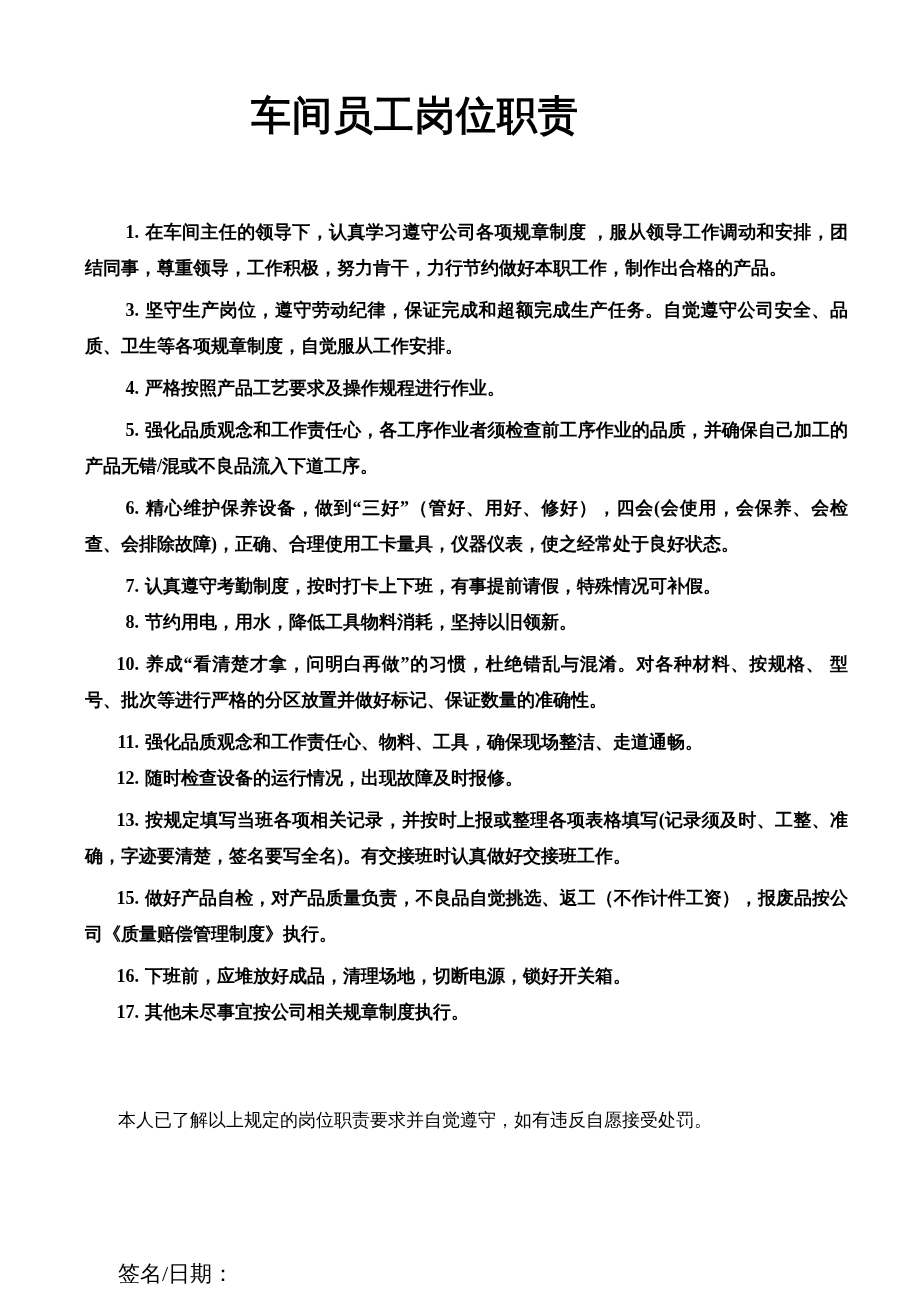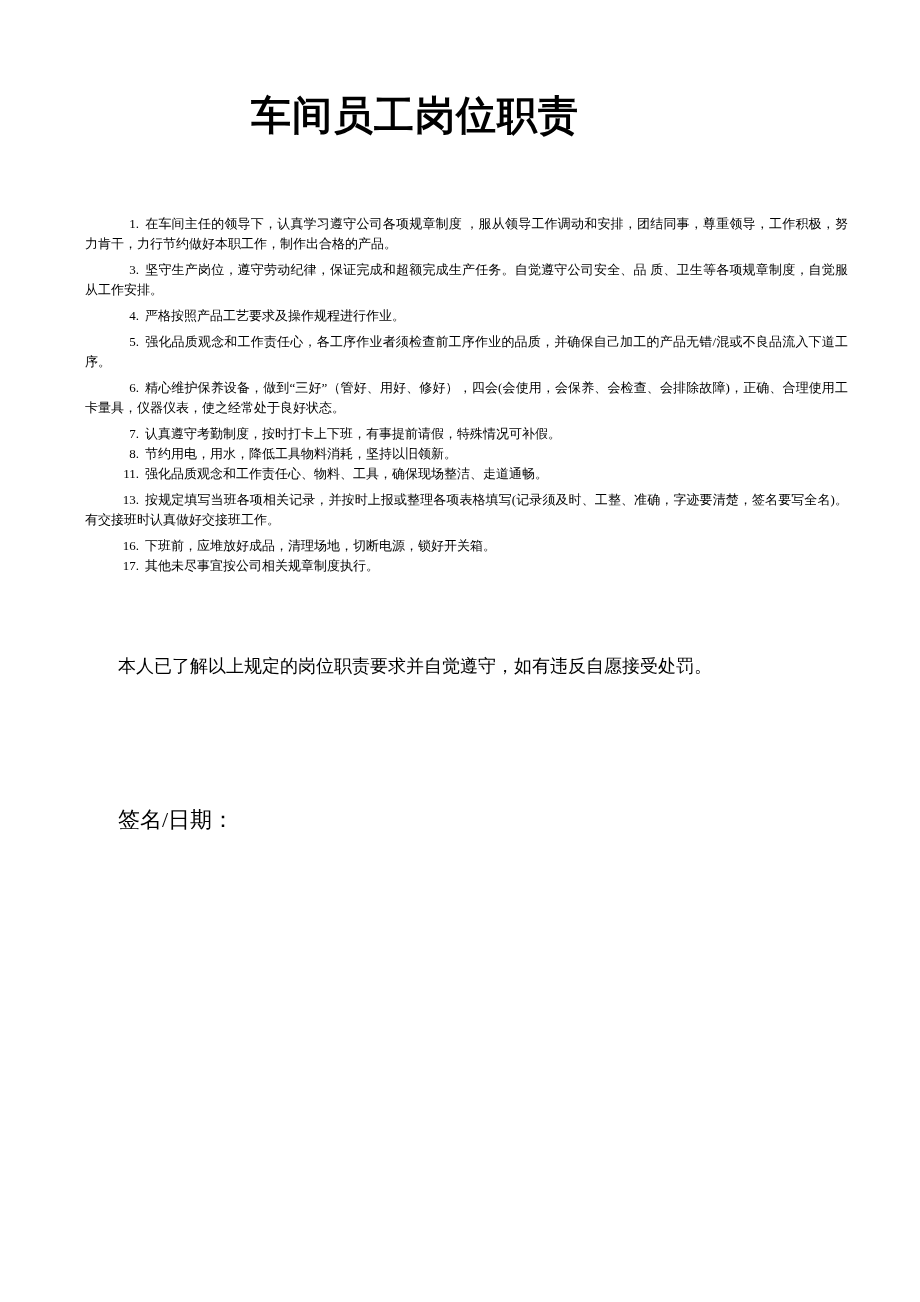--- a/index.html
+++ b/index.html
@@ -22,23 +22,24 @@
     width: 660px;
     margin: 92px 0 0 0;
     font-size: 40px;
     font-weight: bold;
     line-height: 48px;
     text-align: center;
     letter-spacing: 1px;
     white-space: nowrap;
   }
   .content {
-    font-size: 13px;
-    line-height: 20px;
+    font-size: 18px;
+    line-height: 36px;
     text-align: justify;
+    font-weight: bold;
   }
   .content p.item {
     margin: 0;
     text-indent: 30px;
   }
   .content p.item.first {
     margin-top: 74px;
   }
   .content p.item.sp {
     margin-top: 6px;
@@ -73,22 +74,25 @@
   <h1 class="title">车间员工岗位职责</h1>
 
   <div class="content">
     <p class="item first"><span class="num">1.</span><span>在车间主任的领导下，认真学习遵守公司各项规章制度 ，服从领导工作调动和安排，团结同事，尊重领导，工作积极，努力肯干，力行节约做好本职工作，制作出合格的产品。</span></p>
     <p class="item sp"><span class="num">3.</span><span>坚守生产岗位，遵守劳动纪律，保证完成和超额完成生产任务。自觉遵守公司安全、品 质、卫生等各项规章制度，自觉服从工作安排。</span></p>
     <p class="item"><span class="num">4.</span><span>严格按照产品工艺要求及操作规程进行作业。</span></p>
     <p class="item sp"><span class="num">5.</span><span>强化品质观念和工作责任心，各工序作业者须检查前工序作业的品质，并确保自己加工的产品无错/混或不良品流入下道工序。</span></p>
     <p class="item sp"><span class="num">6.</span><span>精心维护保养设备，做到“三好”（管好、用好、修好），四会(会使用，会保养、会检查、会排除故障)，正确、合理使用工卡量具，仪器仪表，使之经常处于良好状态。</span></p>
     <p class="item"><span class="num">7.</span><span>认真遵守考勤制度，按时打卡上下班，有事提前请假，特殊情况可补假。</span></p>
     <p class="item"><span class="num">8.</span><span>节约用电，用水，降低工具物料消耗，坚持以旧领新。</span></p>
+    <p class="item sp"><span class="num">10.</span><span>养成“看清楚才拿，问明白再做”的习惯，杜绝错乱与混淆。对各种材料、按规格、 型号、批次等进行严格的分区放置并做好标记、保证数量的准确性。</span></p>
     <p class="item"><span class="num">11.</span><span>强化品质观念和工作责任心、物料、工具，确保现场整洁、走道通畅。</span></p>
+    <p class="item"><span class="num">12.</span><span>随时检查设备的运行情况，出现故障及时报修。</span></p>
     <p class="item sp"><span class="num">13.</span><span>按规定填写当班各项相关记录，并按时上报或整理各项表格填写(记录须及时、工整、准确，字迹要清楚，签名要写全名)。有交接班时认真做好交接班工作。</span></p>
+    <p class="item sp"><span class="num">15.</span><span>做好产品自检，对产品质量负责，不良品自觉挑选、返工（不作计件工资），报废品按公司《质量赔偿管理制度》执行。</span></p>
     <p class="item"><span class="num">16.</span><span>下班前，应堆放好成品，清理场地，切断电源，锁好开关箱。</span></p>
     <p class="item"><span class="num">17.</span><span>其他未尽事宜按公司相关规章制度执行。</span></p>
   </div>
 
   <p class="closing">本人已了解以上规定的岗位职责要求并自觉遵守，如有违反自愿接受处罚。</p>
 
   <p class="signature">签名/日期：</p>
 
 </div>
 

